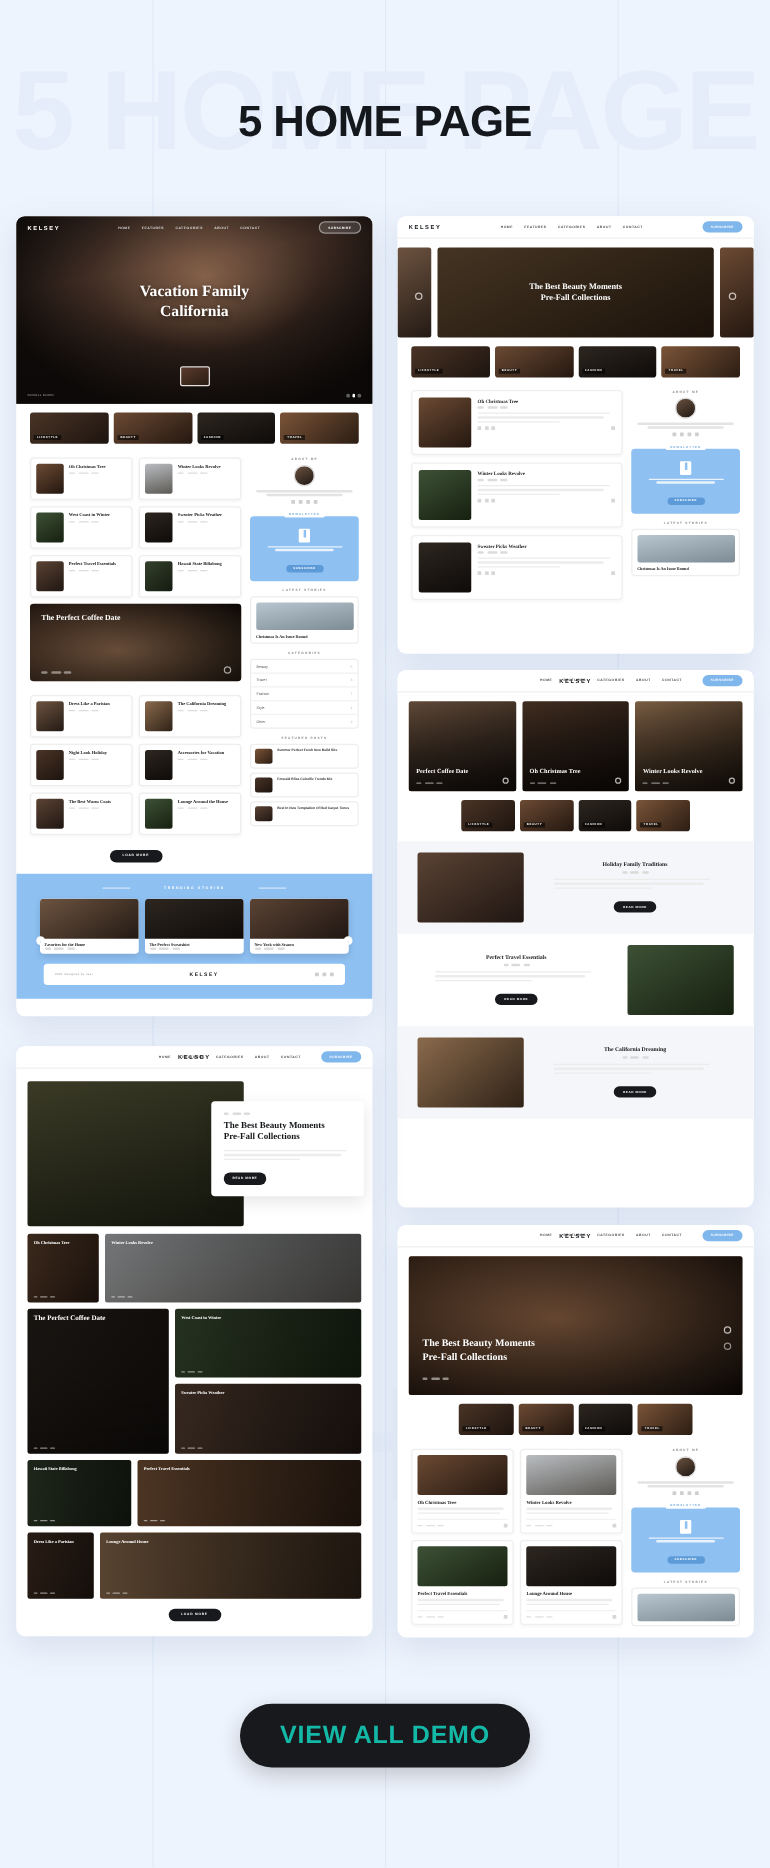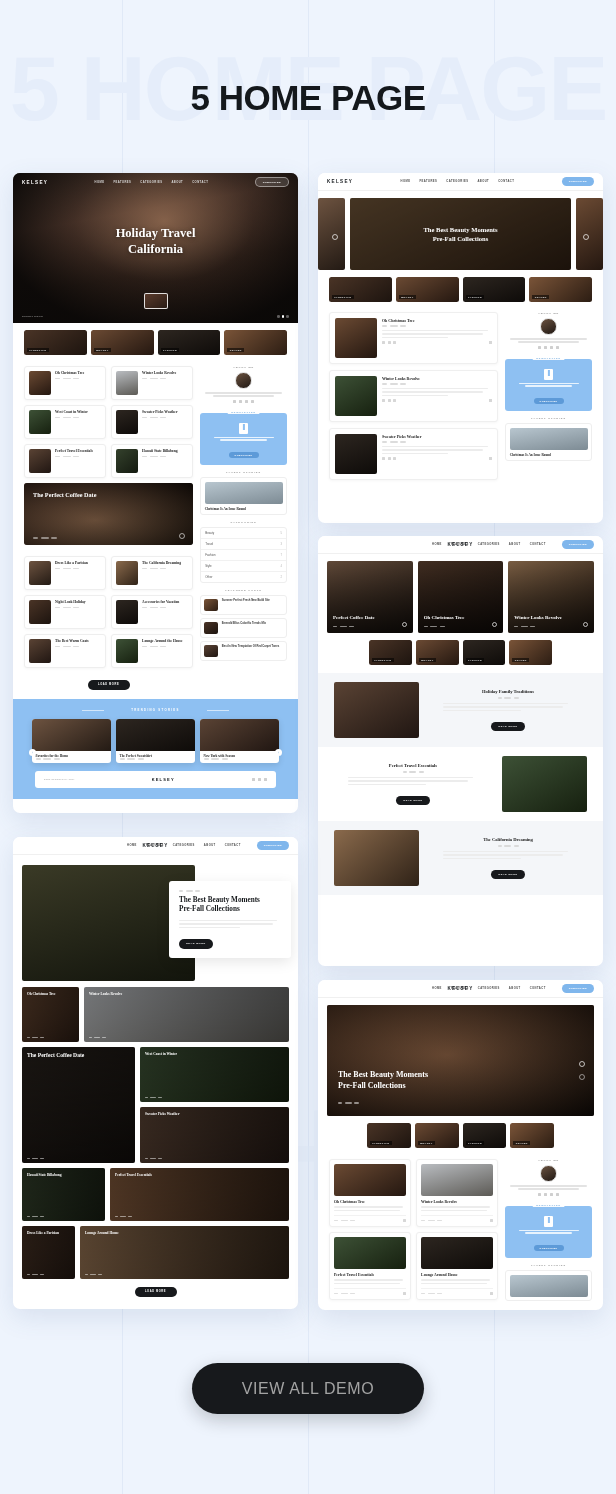--- a/index.html
+++ b/index.html
@@ -276,21 +276,21 @@
   .vcard .vf .m b{display:block;height:1.5px;background:#dfdfdf;border-radius:1px;}
   .vcard .vf .m b:nth-child(1){width:4px}.vcard .vf .m b:nth-child(2){width:7px}.vcard .vf .m b:nth-child(3){width:5px}
   .vcard .vf u { width:3px;height:3px;background:#d7d7d7;display:block;border-radius:.5px; }
 
   .cta {
     position:absolute; left:50%; transform:translateX(-50%); top:1363px;
     width:232px; height:51px; background:#17191c; border-radius:26px;
     display:flex; align-items:center; justify-content:center; z-index:4;
     box-shadow:0 6px 18px rgba(20,24,28,.22);
   }
-  .cta span { color:#a3a3a3; font-size:16px; font-weight:400; letter-spacing:.6px; }
+  .cta span { color:#14b8a6; font-size:20px; font-weight:700; letter-spacing:.6px; }
 </style>
 </head>
 <body>
 
 <div class="grid-lines">
   <i style="left:122px"></i>
     <i style="left:308px"></i>
     <i style="left:494px"></i>
 </div>
 
@@ -305,21 +305,21 @@
       <span>HOME</span>
       <span>FEATURES</span>
       <span>CATEGORIES</span>
       <span>ABOUT</span>
       <span>CONTACT</span>
     </div>
     <div class="subs ghost">SUBSCRIBE</div>
   </div>
   <div class="hero1">
     <div class="hero-ttl">
-      <div>Holiday Travel</div>
+      <div>Vacation Family</div>
       <div>California</div>
     </div>
     <div class="hero-thumb"></div>
     <div class="hero-foot">
       <div class="hf-left">
           <span class="tiny-w">SCROLL DOWN</span>
         </div>
       <div class="hf-left">
         <span class="dot-s"></span>
         <span class="dot-s on"></span>

